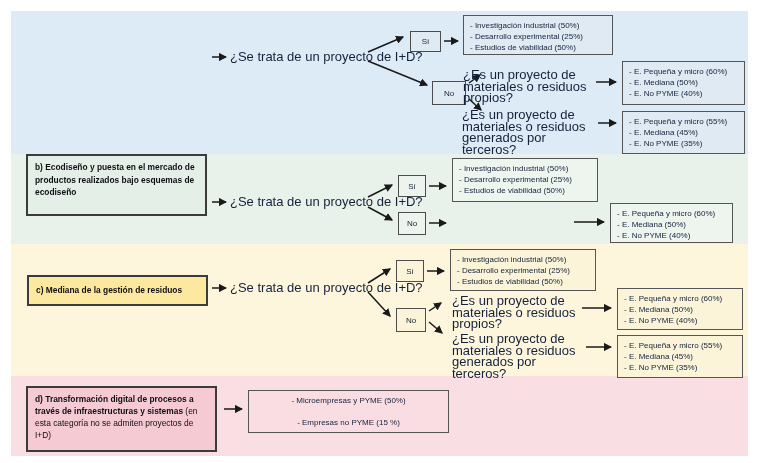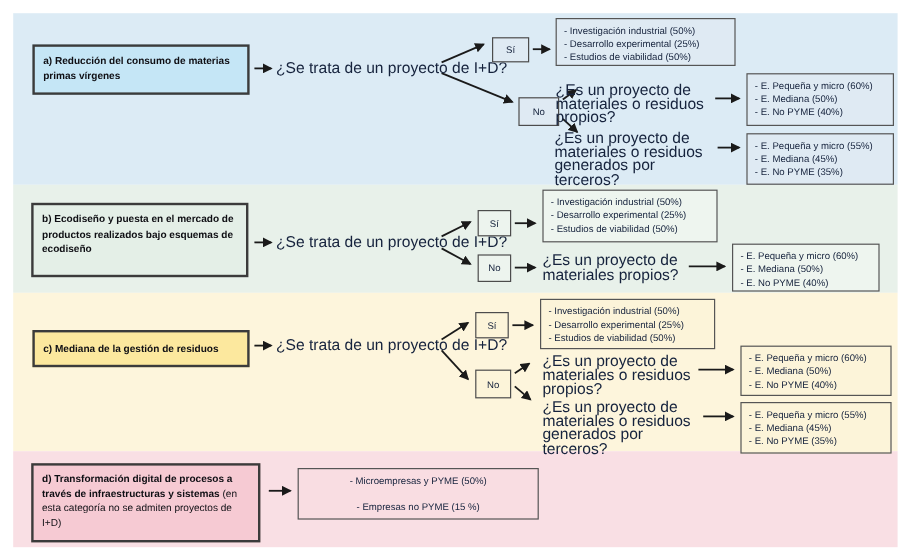--- a/index.html
+++ b/index.html
@@ -9,21 +9,21 @@
   }
   .band{position:absolute;left:11px;width:737px;}
   .band-a{top:11px;height:143px;background:#dcebf5;}
   .band-b{top:154px;height:90px;background:#e8f1ea;}
   .band-c{top:244px;height:132px;background:#fdf5dc;}
   .band-d{top:376px;height:80px;background:#f9dfe4;}
 
   .cat{position:absolute;border:2px solid #3b3b3b;font-weight:bold;font-size:8.4px;
        line-height:12.5px;padding:5px 7px;color:#0f0f14;box-sizing:border-box;}
   .cat-a{left:27px;top:37px;width:181px;height:42px;background:#c5e6f6;}
-  .cat-b{left:26px;top:169px;width:181px;height:62px;background:#e4efe7;}
+  .cat-b{left:26px;top:154px;width:181px;height:62px;background:#e4efe7;}
   .cat-c{left:27px;top:275px;width:181px;height:31px;background:#fce89e;display:flex;align-items:center;}
   .cat-d{left:26px;top:386px;width:191px;height:66px;background:#f6cad3;line-height:12px;}
   .cat-d .note{font-weight:normal;}
 
   .node{position:absolute;border:1.5px solid #4c4c4c;display:flex;align-items:center;
         justify-content:center;font-size:8px;color:#15223c;box-sizing:border-box;}
   .n-a{background:#dfeaf3;}
   .n-b{background:#edf4ee;}
   .n-c{background:#fcf4d9;}
 
@@ -78,21 +78,20 @@
       <line x1="427" y1="271" x2="444" y2="271"></line>
       <line x1="429" y1="311" x2="441" y2="303"></line>
       <line x1="429" y1="322" x2="442" y2="333"></line>
       <line x1="582" y1="308" x2="611" y2="308"></line>
       <line x1="586" y1="347" x2="611" y2="347"></line>
 
       <line x1="224" y1="409" x2="242" y2="409"></line>
     </g>
   </svg>
 
-  <div class="cat cat-a">a) Reducción del consumo de materias primas vírgenes</div>
   <div class="q nowrap" style="left:230px;top:51px;">¿Se trata de un proyecto de I+D?</div>
   <div class="node n-a" style="left:410px;top:31px;width:31px;height:21px;">Sí</div>
   <div class="node n-a" style="left:432px;top:81px;width:34px;height:24px;">No</div>
   <div class="res r-a" style="left:463px;top:15px;width:150px;height:40px;">- Investigación industrial (50%)
 - Desarrollo experimental (25%)
 - Estudios de viabilidad (50%)</div>
   <div class="q" style="left:463px;top:69px;width:133px;">¿Es un proyecto de materiales o residuos propios?</div>
   <div class="res r-a" style="left:622px;top:61px;width:123px;height:44px;">- E. Pequeña y micro (60%)
 - E. Mediana (50%)
 - E. No PYME (40%)</div>
@@ -101,21 +100,20 @@
 - E. Mediana (45%)
 - E. No PYME (35%)</div>
 
   <div class="cat cat-b">b) Ecodiseño y puesta en el mercado de productos realizados bajo esquemas de ecodiseño</div>
   <div class="q nowrap" style="left:230px;top:196px;">¿Se trata de un proyecto de I+D?</div>
   <div class="node n-b" style="left:398px;top:175px;width:28px;height:22px;">Sí</div>
   <div class="node n-b" style="left:398px;top:212px;width:28px;height:23px;">No</div>
   <div class="res r-b" style="left:452px;top:158px;width:146px;height:44px;">- Investigación industrial (50%)
 - Desarrollo experimental (25%)
 - Estudios de viabilidad (50%)</div>
-  <div class="q" style="left:452px;top:211px;width:125px;">¿Es un proyecto de materiales propios?</div>
   <div class="res r-b" style="left:610px;top:203px;width:123px;height:40px;">- E. Pequeña y micro (60%)
 - E. Mediana (50%)
 - E. No PYME (40%)</div>
 
   <div class="cat cat-c">c) Mediana de la gestión de residuos</div>
   <div class="q nowrap" style="left:230px;top:282px;">¿Se trata de un proyecto de I+D?</div>
   <div class="node n-c" style="left:396px;top:260px;width:28px;height:22px;">Sí</div>
   <div class="node n-c" style="left:396px;top:308px;width:30px;height:24px;">No</div>
   <div class="res r-c" style="left:450px;top:249px;width:146px;height:42px;">- Investigación industrial (50%)
 - Desarrollo experimental (25%)

